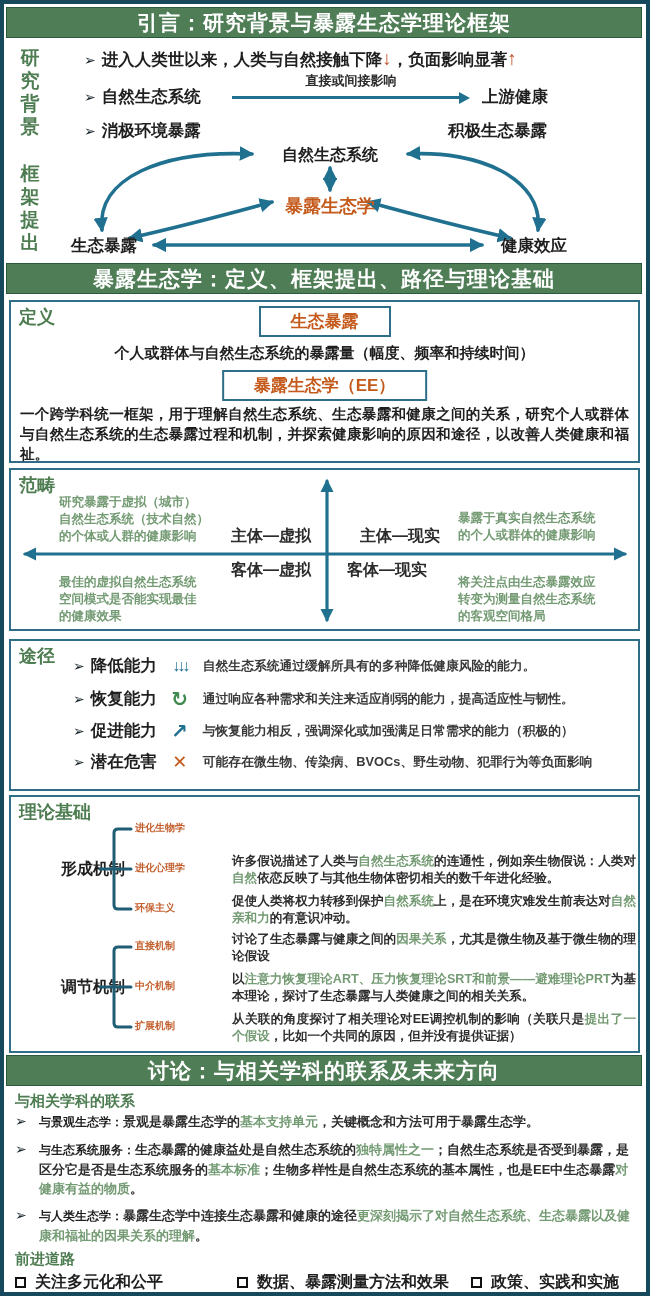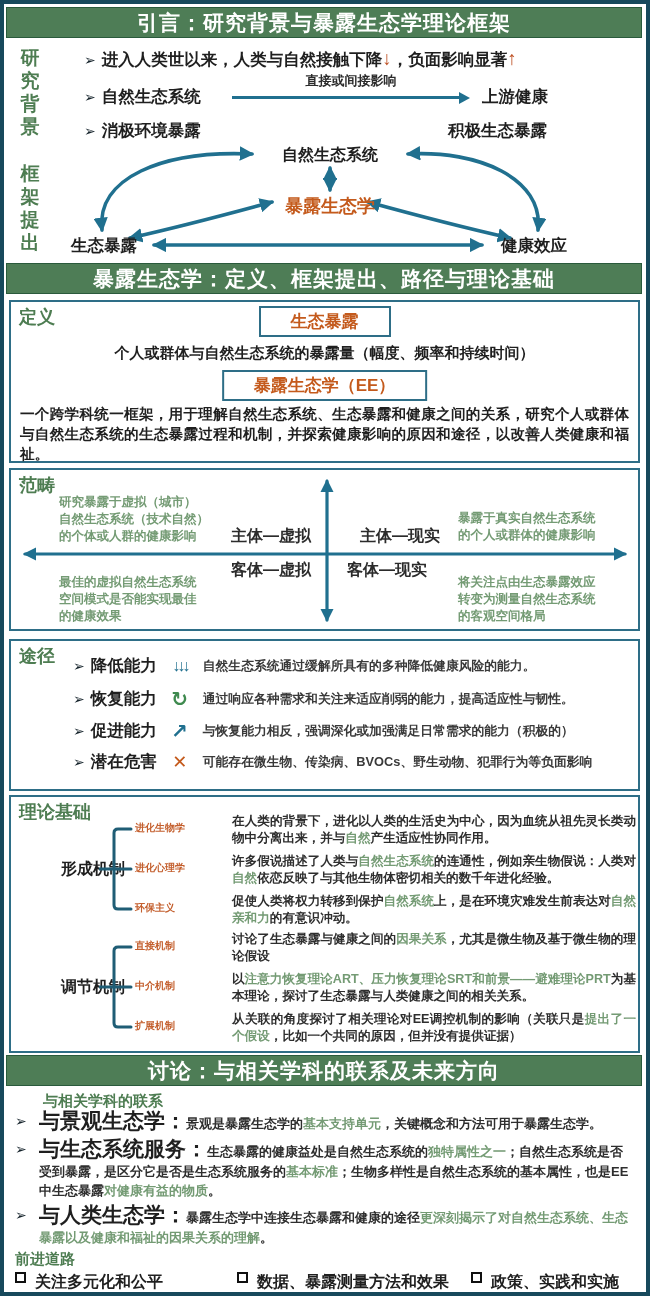--- a/index.html
+++ b/index.html
@@ -32,24 +32,24 @@
   .quadlab{position:absolute;font-size:16px;font-weight:bold;color:#2b2b2b;}
   .pathrow{position:absolute;left:62px;right:8px;display:flex;align-items:center;white-space:nowrap;}
   .pathname{font-size:16.5px;font-weight:bold;color:var(--dark);}
   .pathicon{width:46px;text-align:center;font-weight:bold;font-size:18px;}
   .pathdesc{font-size:12.8px;color:var(--gray);font-weight:bold;}
   .gterm{position:absolute;left:124px;width:96px;font-size:10px;font-weight:bold;color:#c4602f;white-space:nowrap;}
   .gdesc{position:absolute;left:221px;width:404px;font-size:12.6px;line-height:16.5px;color:#2e2e2e;font-weight:bold;text-align:justify;}
   .gname{position:absolute;left:50px;width:80px;font-size:16px;font-weight:bold;color:var(--dark);}
   .disc-bullet{position:absolute;left:6px;right:8px;padding-left:24px;}
   .disc-bullet .bul{position:absolute;left:0;top:1px;}
-  .disc-title{font-size:21px;font-weight:bold;color:var(--dark);}
+  .disc-title{font-size:12px;font-weight:bold;color:var(--dark);}
   .disc-text{font-size:13px;line-height:18.5px;color:#2e2e2e;font-weight:bold;text-align:justify;}
   .subhead{position:absolute;left:6px;font-size:15px;font-weight:bold;color:var(--labelg);}
-  .roaditem{position:absolute;display:flex;align-items:flex-start;font-size:16px;font-weight:bold;color:var(--dark);white-space:nowrap;}
+  .roaditem{position:absolute;display:flex;align-items:center;font-size:16px;font-weight:bold;color:var(--dark);white-space:nowrap;}
   .chk{display:inline-block;width:11px;height:11px;border:2.5px solid #101010;margin-right:9px;}
   svg text{font-family:"Liberation Sans","DejaVu Sans",sans-serif;}
 </style>
 </head>
 <body>
 
 <div class="poster">
 
   <div class="banner" style="top:3px;">引言：研究背景与暴露生态学理论框架</div>
 
@@ -178,21 +178,20 @@
     <div class="boxlabel">理论基础</div>
 
     <div class="gname" style="top:62px;">形成机制</div>
     <svg width="34" height="100" viewBox="0 0 34 100" style="position:absolute;left:88px;top:26px;">
       <g stroke="#1f5d75" stroke-width="3" fill="none" stroke-linecap="round" stroke-linejoin="round">
         <path d="M32,6 H19 Q15,6 15,10 V82 Q15,86 19,86 H32"></path>
         <path d="M0,46 H32"></path>
       </g>
     </svg>
     <div class="gterm" style="top:24px;">进化生物学</div>
-    <div class="gdesc" style="top:16px;"><span>在人类的背景下，进化以人类的生活史为中心，因为血统从祖先灵长类动物中分离出来，并与</span><span class="hl">自然</span><span>产生适应性协同作用。</span></div>
     <div class="gterm" style="top:64px;">进化心理学</div>
     <div class="gdesc" style="top:56px;"><span>许多假说描述了人类与</span><span class="hl">自然生态系统</span><span>的连通性，例如亲生物假说：人类对</span><span class="hl">自然</span><span>依恋反映了与其他生物体密切相关的数千年进化经验。</span></div>
     <div class="gterm" style="top:104px;">环保主义</div>
     <div class="gdesc" style="top:96px;"><span>促使人类将权力转移到保护</span><span class="hl">自然系统</span><span>上，是在环境灾难发生前表达对</span><span class="hl">自然亲和力</span><span>的有意识冲动。</span></div>
 
     <div class="gname" style="top:180px;">调节机制</div>
     <svg width="34" height="100" viewBox="0 0 34 100" style="position:absolute;left:88px;top:144px;">
       <g stroke="#1f5d75" stroke-width="3" fill="none" stroke-linecap="round" stroke-linejoin="round">
         <path d="M32,6 H19 Q15,6 15,10 V82 Q15,86 19,86 H32"></path>
         <path d="M0,46 H32"></path>
@@ -202,21 +201,21 @@
     <div class="gdesc" style="top:134px;"><span>讨论了生态暴露与健康之间的</span><span class="hl">因果关系</span><span>，尤其是微生物及基于微生物的理论假设</span></div>
     <div class="gterm" style="top:182px;">中介机制</div>
     <div class="gdesc" style="top:174px;"><span>以</span><span class="hl">注意力恢复理论ART、压力恢复理论SRT和前景——避难理论PRT</span><span>为基本理论，探讨了生态暴露与人类健康之间的相关关系。</span></div>
     <div class="gterm" style="top:222px;">扩展机制</div>
     <div class="gdesc" style="top:214px;"><span>从关联的角度探讨了相关理论对EE调控机制的影响（关联只是</span><span class="hl">提出了一个假设</span><span>，比如一个共同的原因，但并没有提供证据）</span></div>
   </div>
 
   <div class="banner" style="top:1051px;">讨论：与相关学科的联系及未来方向</div>
 
   <div style="position:absolute;left:5px;top:1086px;width:631px;height:200px;">
-    <div class="subhead" style="top:2px;margin-left:28px;">与相关学科的联系</div>
+    <div class="subhead" style="top:2px;">与相关学科的联系</div>
 
     <div class="disc-bullet" style="top:22px;">
       <span class="bul bullet">➢</span>
       <span class="disc-text"><span class="disc-title">与景观生态学：</span><span><span>景观是暴露生态学的</span><span class="hl">基本支持单元</span><span>，关键概念和方法可用于暴露生态学。</span></span></span>
     </div>
 
     <div class="disc-bullet" style="top:50px;">
       <span class="bul bullet">➢</span>
       <span class="disc-text"><span class="disc-title">与生态系统服务：</span><span><span>生态暴露的健康益处是自然生态系统的</span><span class="hl">独特属性之一</span><span>；自然生态系统是否受到暴露，是区分它是否是生态系统服务的</span><span class="hl">基本标准</span><span>；生物多样性是自然生态系统的基本属性，也是EE中生态暴露</span><span class="hl">对健康有益的物质</span><span>。</span></span></span>
     </div>

